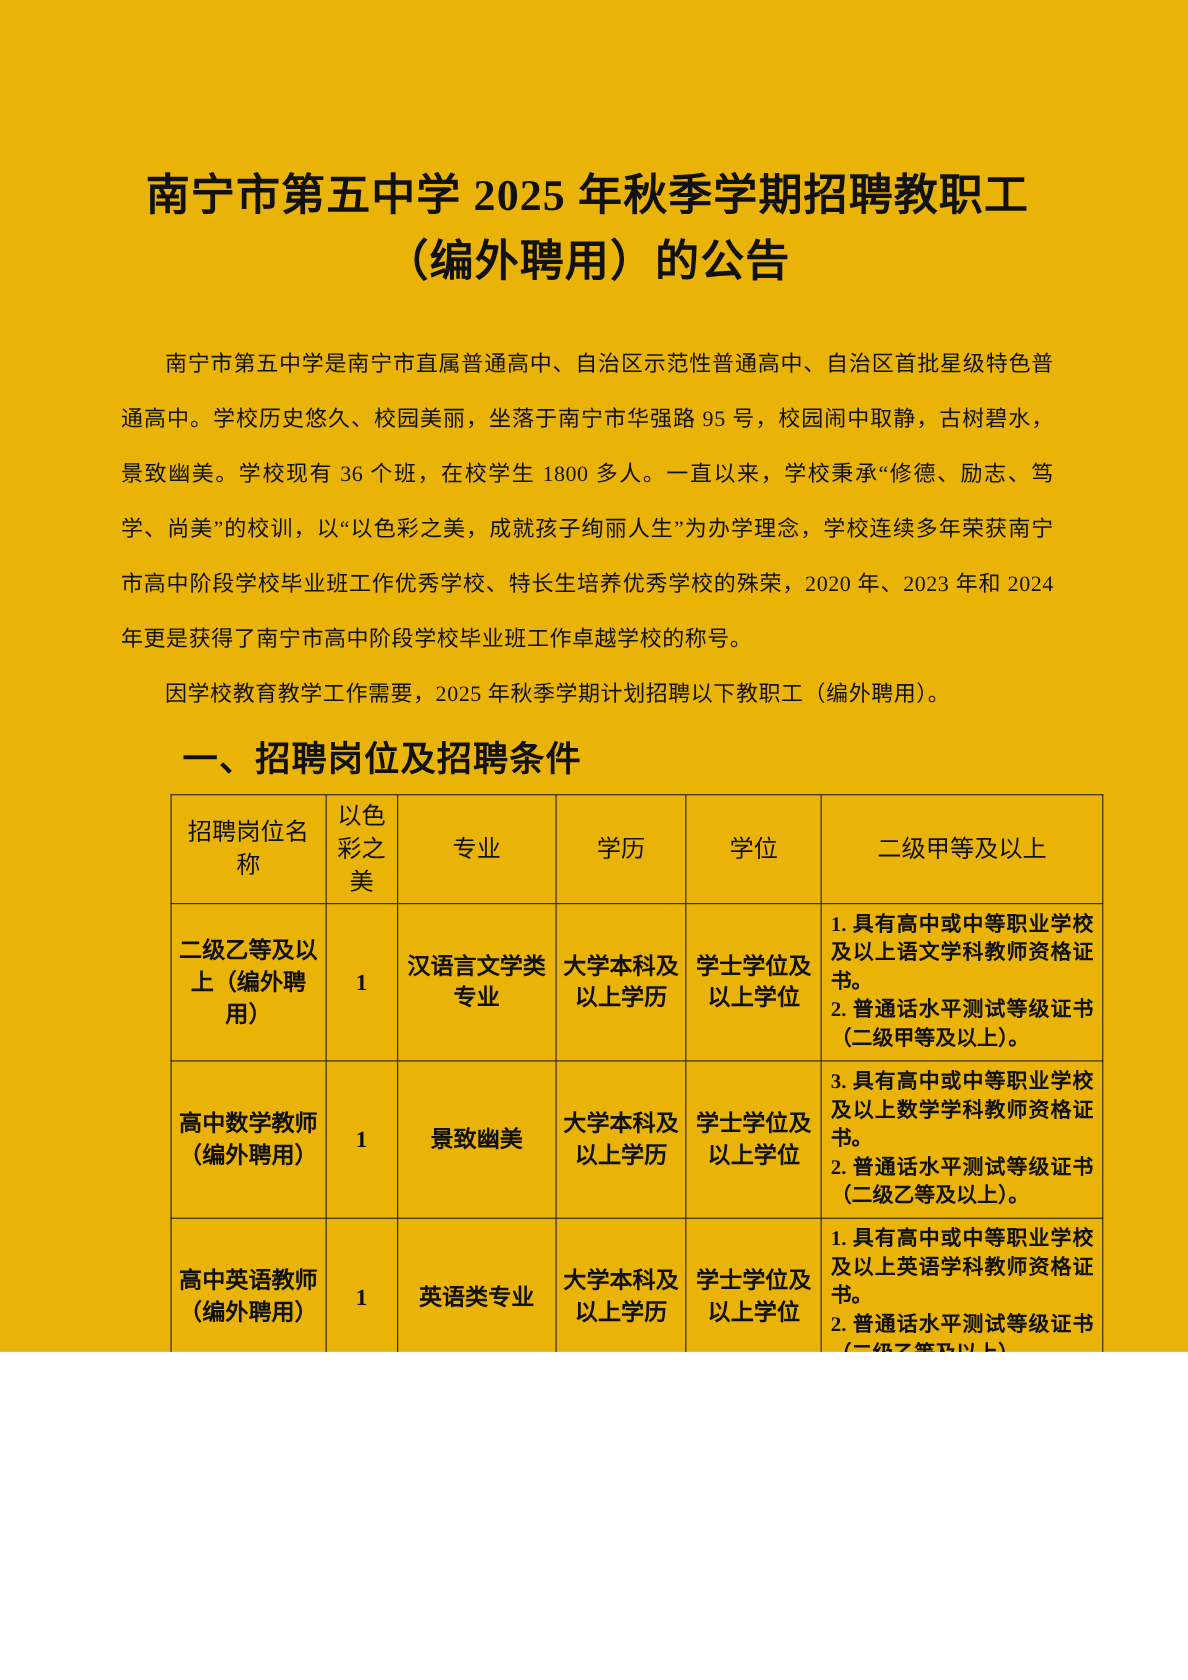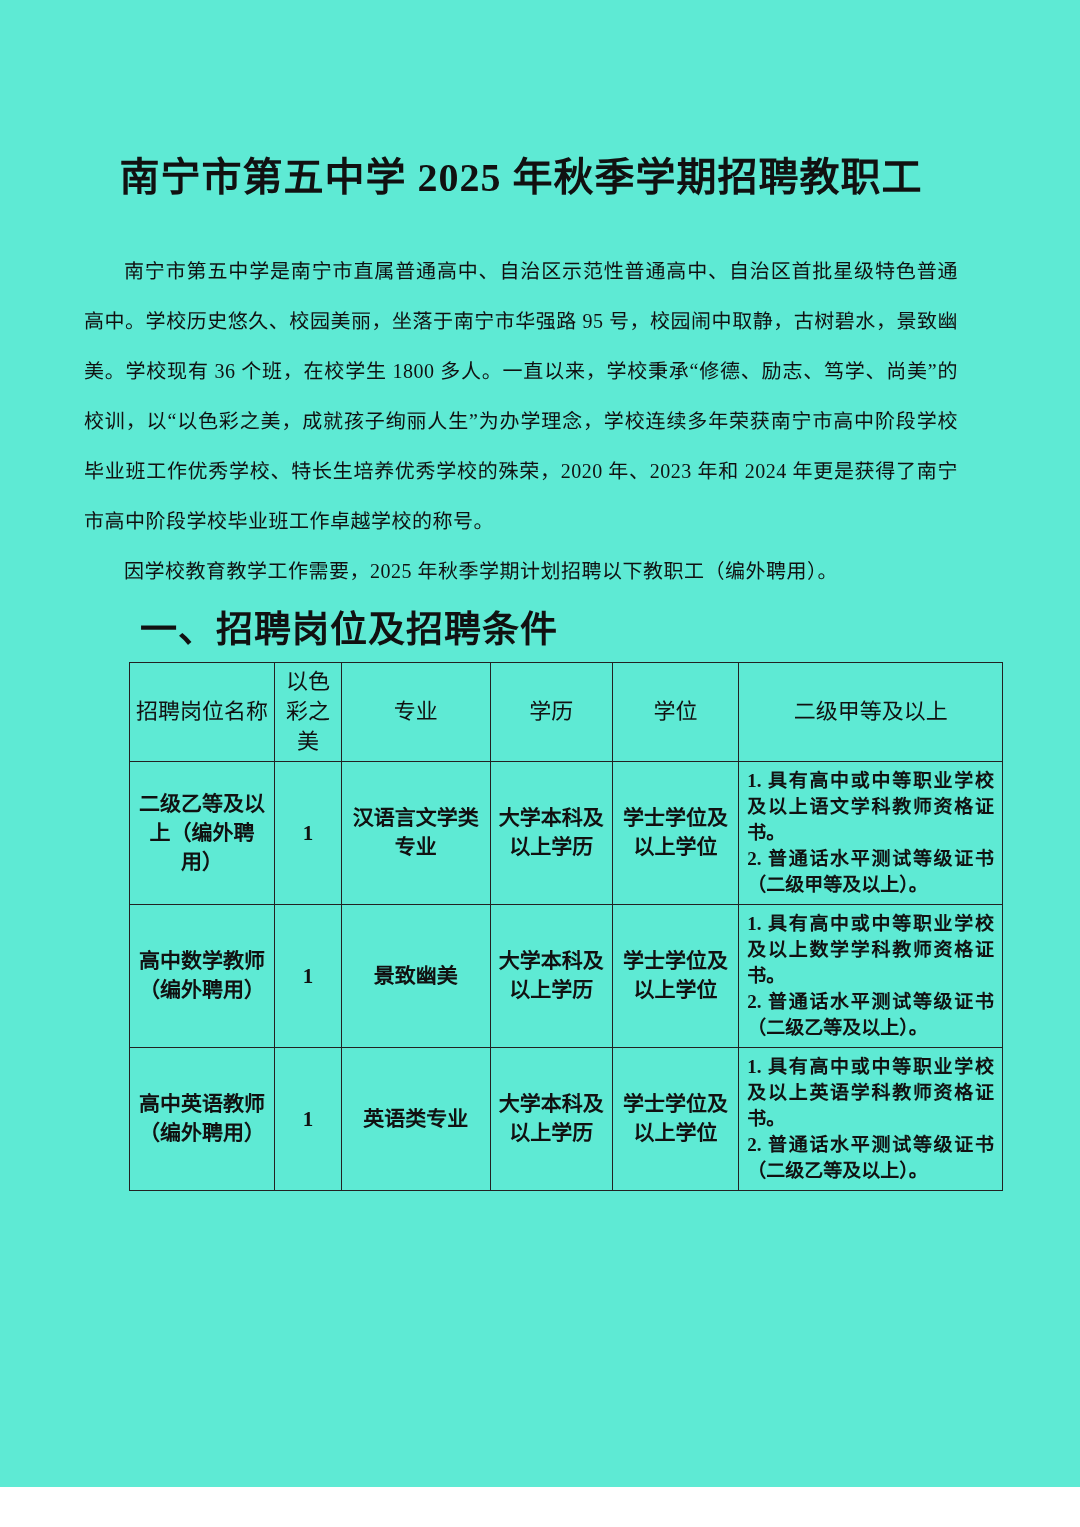--- a/index.html
+++ b/index.html
@@ -3,27 +3,27 @@
 <meta charset="utf-8">
 <style>
   html, body {
     margin: 0;
     padding: 0;
     background: #ffffff;
   }
   .page {
     position: relative;
     width: 1080px;
-    height: 1487px;
+    height: 1229px;
     margin: 0 auto;
-    background: #5eead4;
+    background: #eab308;
     color: #111111;
     font-family: "Liberation Serif", "DejaVu Serif", serif;
     box-sizing: border-box;
-    padding: 148px 122px 0 84px;
+    padding: 148px 122px 0 110px;
     overflow: hidden;
   }
   .doc-title {
     margin: 0 0 38px 0;
     font-size: 40px;
     line-height: 60px;
     font-weight: bold;
     text-align: center;
     letter-spacing: 1px;
   }
@@ -37,21 +37,21 @@
     text-align: justify;
     text-justify: inter-character;
     text-indent: 2em;
     word-break: break-all;
     letter-spacing: 0.5px;
   }
   .section-heading {
     margin: 12px 0 10px 0;
     padding-left: 56px;
     font-family: "Liberation Sans", "DejaVu Sans", sans-serif;
-    font-size: 37px;
+    font-size: 32px;
     line-height: 44px;
     font-weight: bold;
     letter-spacing: 1px;
   }
   table.recruit-table {
     width: 100%;
     border-collapse: collapse;
     table-layout: fixed;
     margin-left: 45px;
   }
@@ -95,20 +95,21 @@
   col.c-degree    { width: 14.5%; }
   col.c-qual      { width: 30.2%; }
 </style>
 </head>
 <body>
 
 <div class="page">
 
   <h1 class="doc-title">
     <span class="title-line">南宁市第五中学 2025 年秋季学期招聘教职工</span>
+    <span class="title-line">（编外聘用）的公告</span>
   </h1>
 
   <p class="para">南宁市第五中学是南宁市直属普通高中、自治区示范性普通高中、自治区首批星级特色普通高中。学校历史悠久、校园美丽，坐落于南宁市华强路 95 号，校园闹中取静，古树碧水，景致幽美。学校现有 36 个班，在校学生 1800 多人。一直以来，学校秉承“修德、励志、笃学、尚美”的校训，以“以色彩之美，成就孩子绚丽人生”为办学理念，学校连续多年荣获南宁市高中阶段学校毕业班工作优秀学校、特长生培养优秀学校的殊荣，2020 年、2023 年和 2024 年更是获得了南宁市高中阶段学校毕业班工作卓越学校的称号。</p>
 
   <p class="para">因学校教育教学工作需要，2025 年秋季学期计划招聘以下教职工（编外聘用）。</p>
 
   <h2 class="section-heading">一、招聘岗位及招聘条件</h2>
 
   <table class="recruit-table">
     <colgroup>
@@ -141,21 +142,21 @@
           <div class="qual-item">2. 普通话水平测试等级证书（二级甲等及以上）。</div>
         </td>
       </tr>
       <tr>
         <td>高中数学教师（编外聘用）</td>
         <td>1</td>
         <td>景致幽美</td>
         <td>大学本科及以上学历</td>
         <td>学士学位及以上学位</td>
         <td class="qual-cell">
-          <div class="qual-item">1. 具有高中或中等职业学校及以上数学学科教师资格证书。</div>
+          <div class="qual-item">3. 具有高中或中等职业学校及以上数学学科教师资格证书。</div>
           <div class="qual-item">2. 普通话水平测试等级证书（二级乙等及以上）。</div>
         </td>
       </tr>
       <tr>
         <td>高中英语教师（编外聘用）</td>
         <td>1</td>
         <td>英语类专业</td>
         <td>大学本科及以上学历</td>
         <td>学士学位及以上学位</td>
         <td class="qual-cell">

